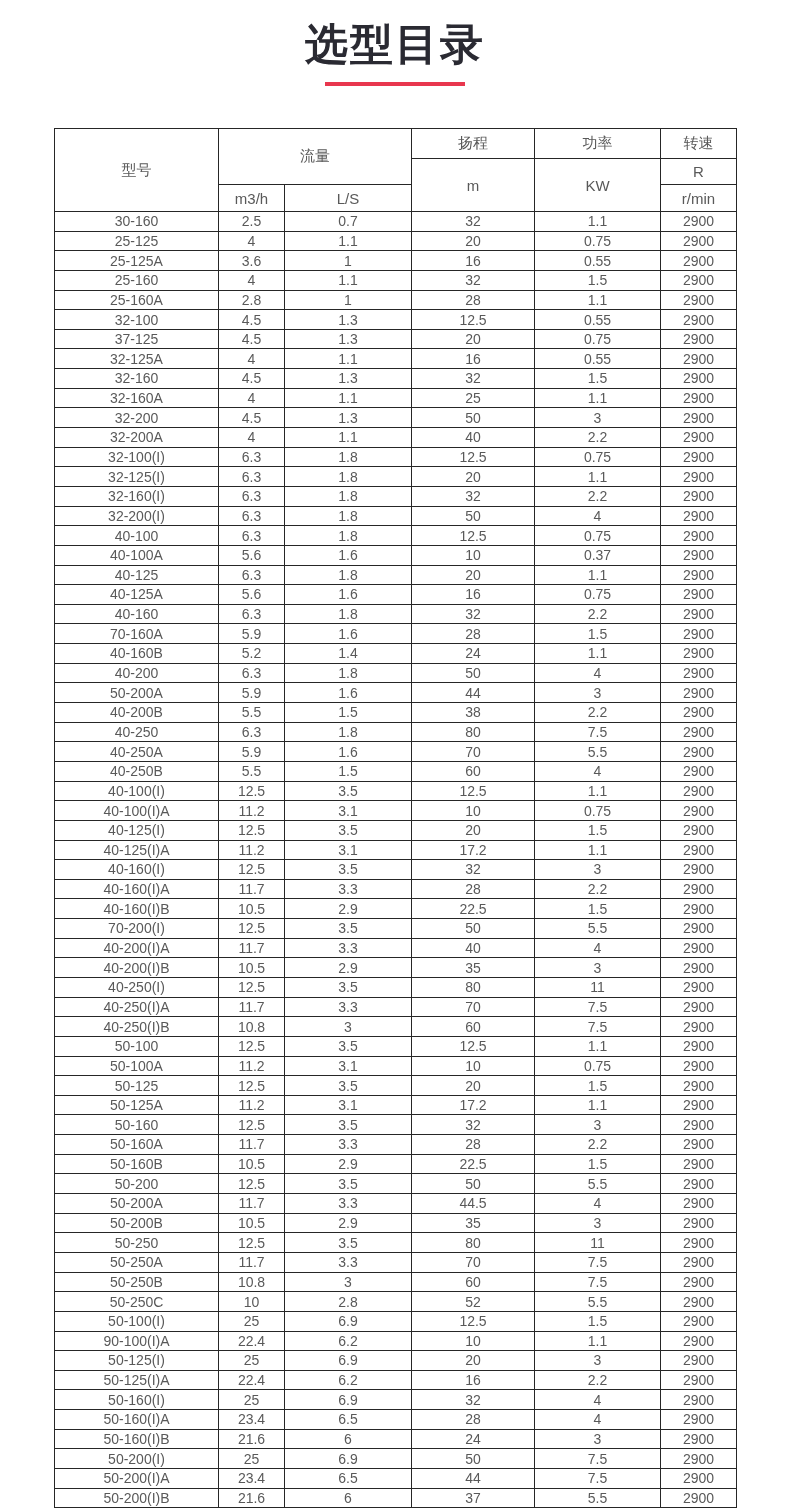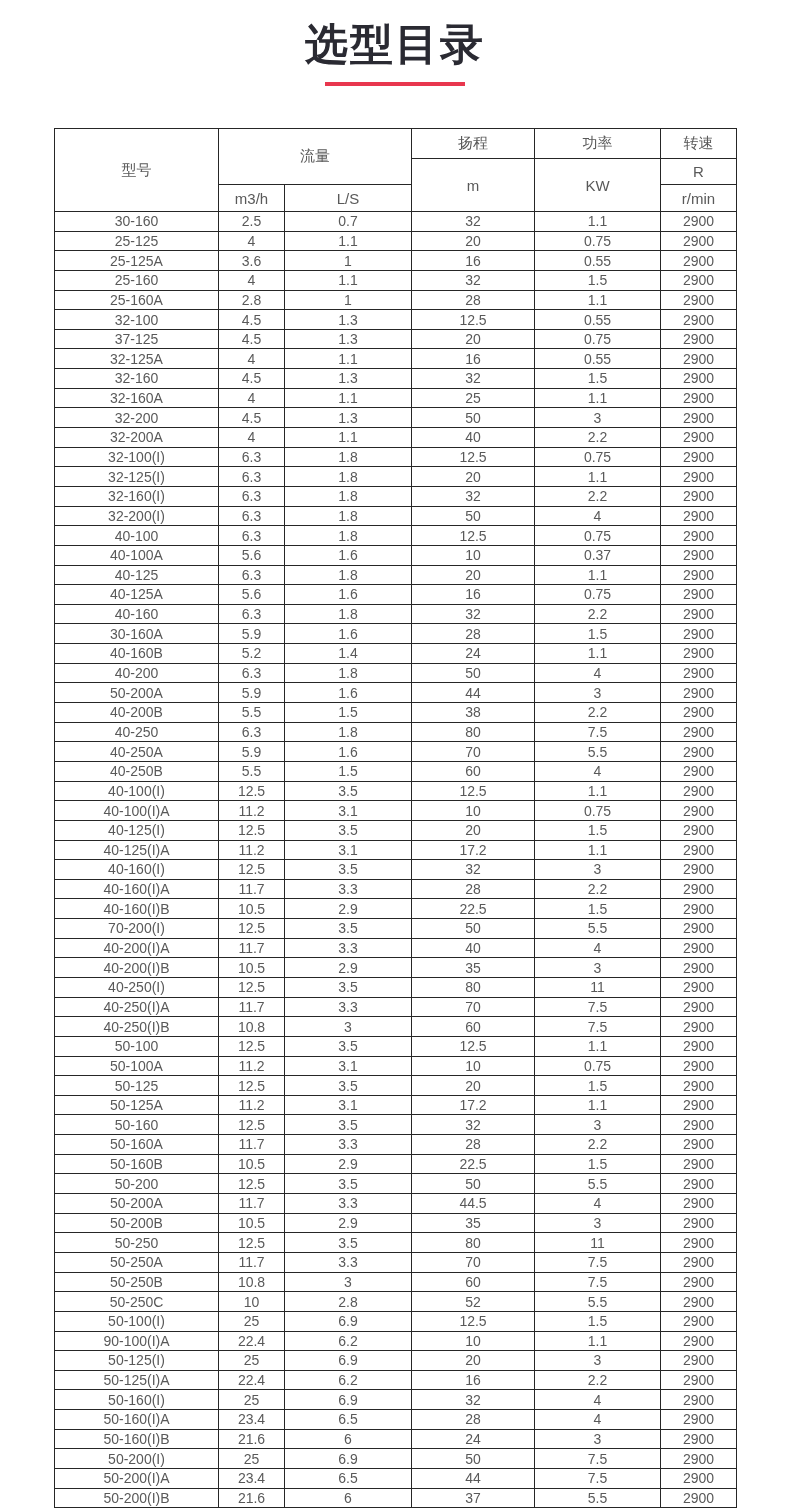--- a/index.html
+++ b/index.html
@@ -253,21 +253,21 @@
         </tr>
         <tr>
           <td>40-160</td>
           <td>6.3</td>
           <td>1.8</td>
           <td>32</td>
           <td>2.2</td>
           <td>2900</td>
         </tr>
         <tr>
-          <td>30-160A</td>
+          <td>70-160A</td>
           <td>5.9</td>
           <td>1.6</td>
           <td>28</td>
           <td>1.5</td>
           <td>2900</td>
         </tr>
         <tr>
           <td>40-160B</td>
           <td>5.2</td>
           <td>1.4</td>

